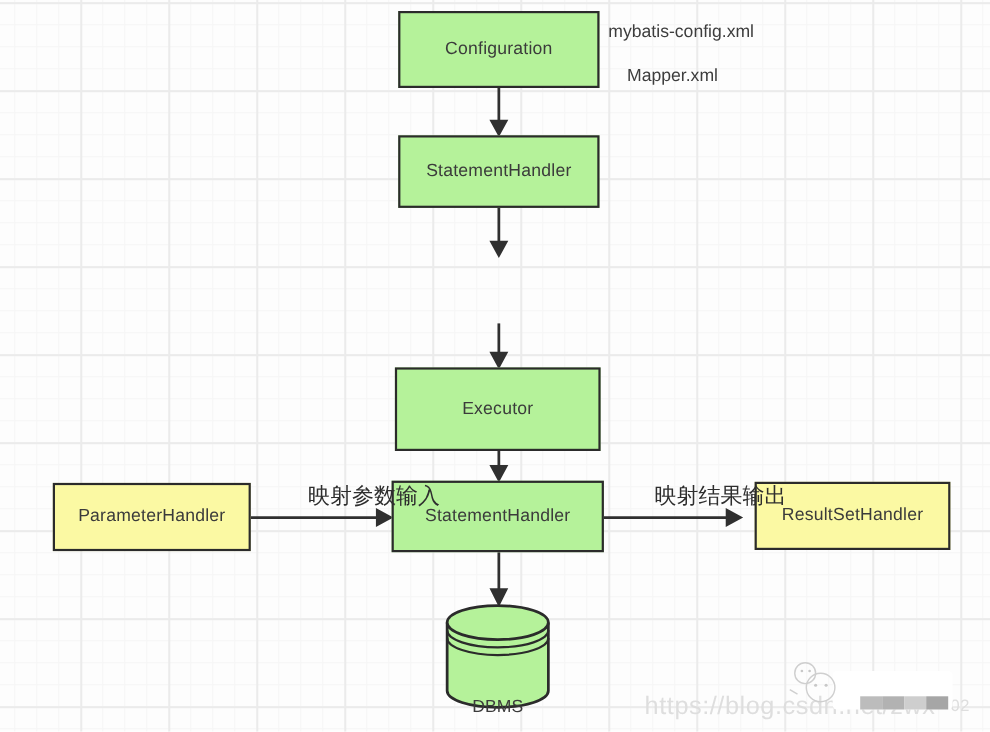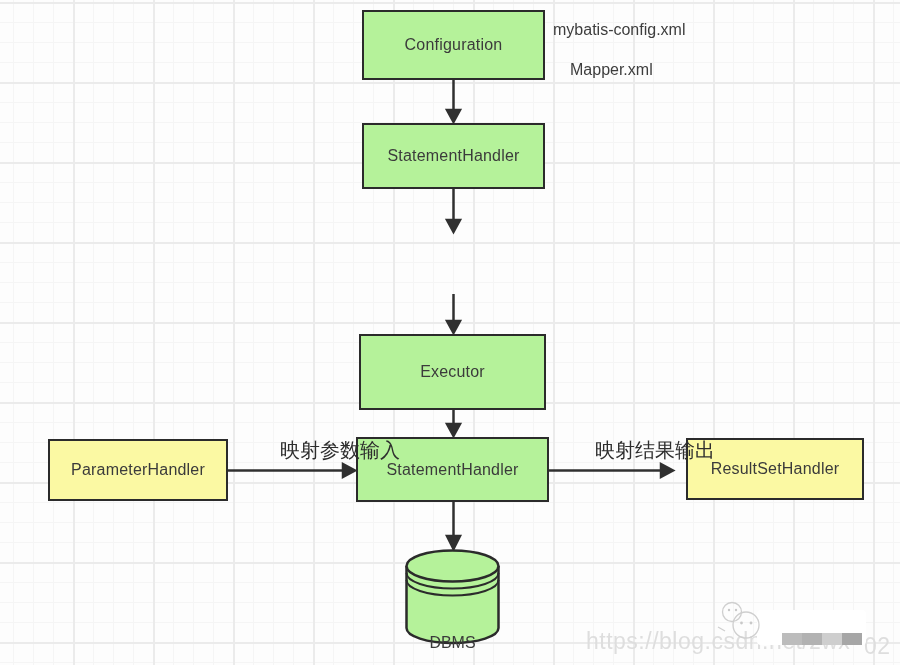--- a/index.html
+++ b/index.html
@@ -105,21 +105,21 @@
     <path d="M 2.5 32 A 46 15.5 0 0 0 94.5 32" fill="none" stroke="#2b2b2b" stroke-width="2"></path>
   </svg>
   <div id="dbms-label">DBMS</div>
 
   <div class="annotation" style="left:553px;top:21px">mybatis-config.xml</div>
   <div class="annotation" style="left:570px;top:61px">Mapper.xml</div>
   <div class="cn-label" style="left:243px;top:437px">映射参数输入</div>
   <div class="cn-label" style="left:558px;top:437px">映射结果输出</div>
 
   <div id="watermark"><span>https://blog.csdn.net/zwx</span></div>
-  <div id="watermark-suffix" class="annotation" style="left:864px;top:633px;font-size:23px;color:#dedede;letter-spacing:.5px">02</div>
+  <div id="watermark-suffix" class="annotation" style="left:864px;top:633px;font-size:15px;color:#dedede;letter-spacing:.5px">02</div>
 
   <div id="censor-box"></div>
   <span class="mosaic" style="left:782px;background:#bcbcbc"></span>
   <span class="mosaic" style="left:802px;background:#b2b2b2"></span>
   <span class="mosaic" style="left:822px;background:#cecece"></span>
   <span class="mosaic" style="left:842px;background:#a6a6a6"></span>
 
   <svg id="doodle" width="55" height="48" viewBox="0 0 55 48">
     <g stroke="#cfcfcf" stroke-width="1.3" fill="none">
       <circle cx="20" cy="16" r="9.5"></circle>

